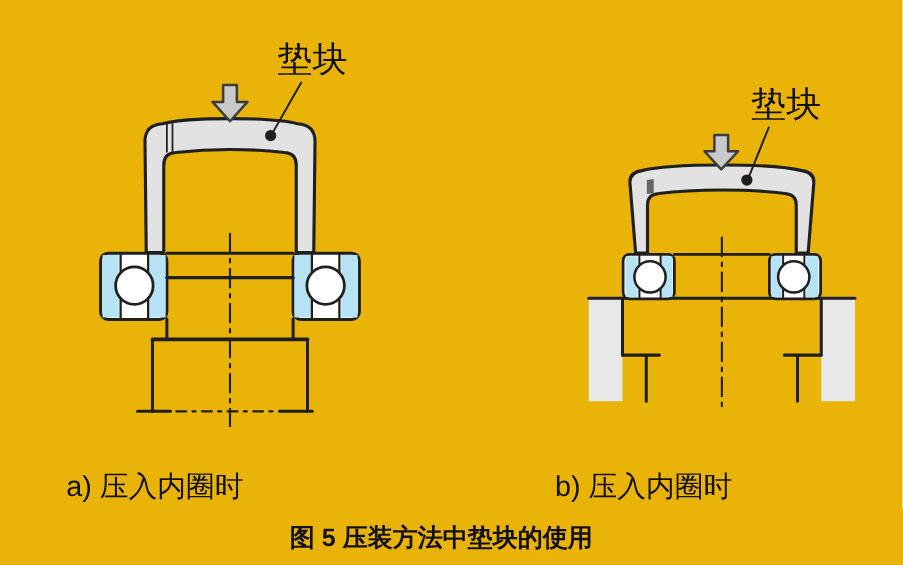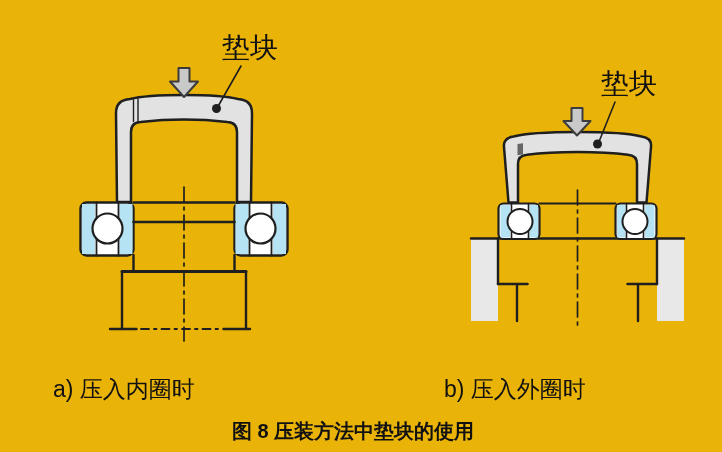--- a/index.html
+++ b/index.html
@@ -112,16 +112,16 @@
       </g>
     </g>
   </svg>
 
   <div class="label pad-label" style="left:222px;top:33px;">垫块</div>
 
   <div class="label pad-label" style="left:601px;top:69px;">垫块</div>
 
   <div class="label sub-caption" style="left:53px;top:377px;">a) 压入内圈时</div>
 
-  <div class="label sub-caption" style="left:444px;top:377px;">b) 压入外圈时</div>
+  <div class="label sub-caption" style="left:444px;top:377px;">b) 压入内圈时</div>
 
-  <div class="label fig-caption" style="left:353px;top:421px;">图 8 压装方法中垫块的使用</div>
+  <div class="label fig-caption" style="left:353px;top:421px;">图 5 压装方法中垫块的使用</div>
 </div>
 
 </body></html>

